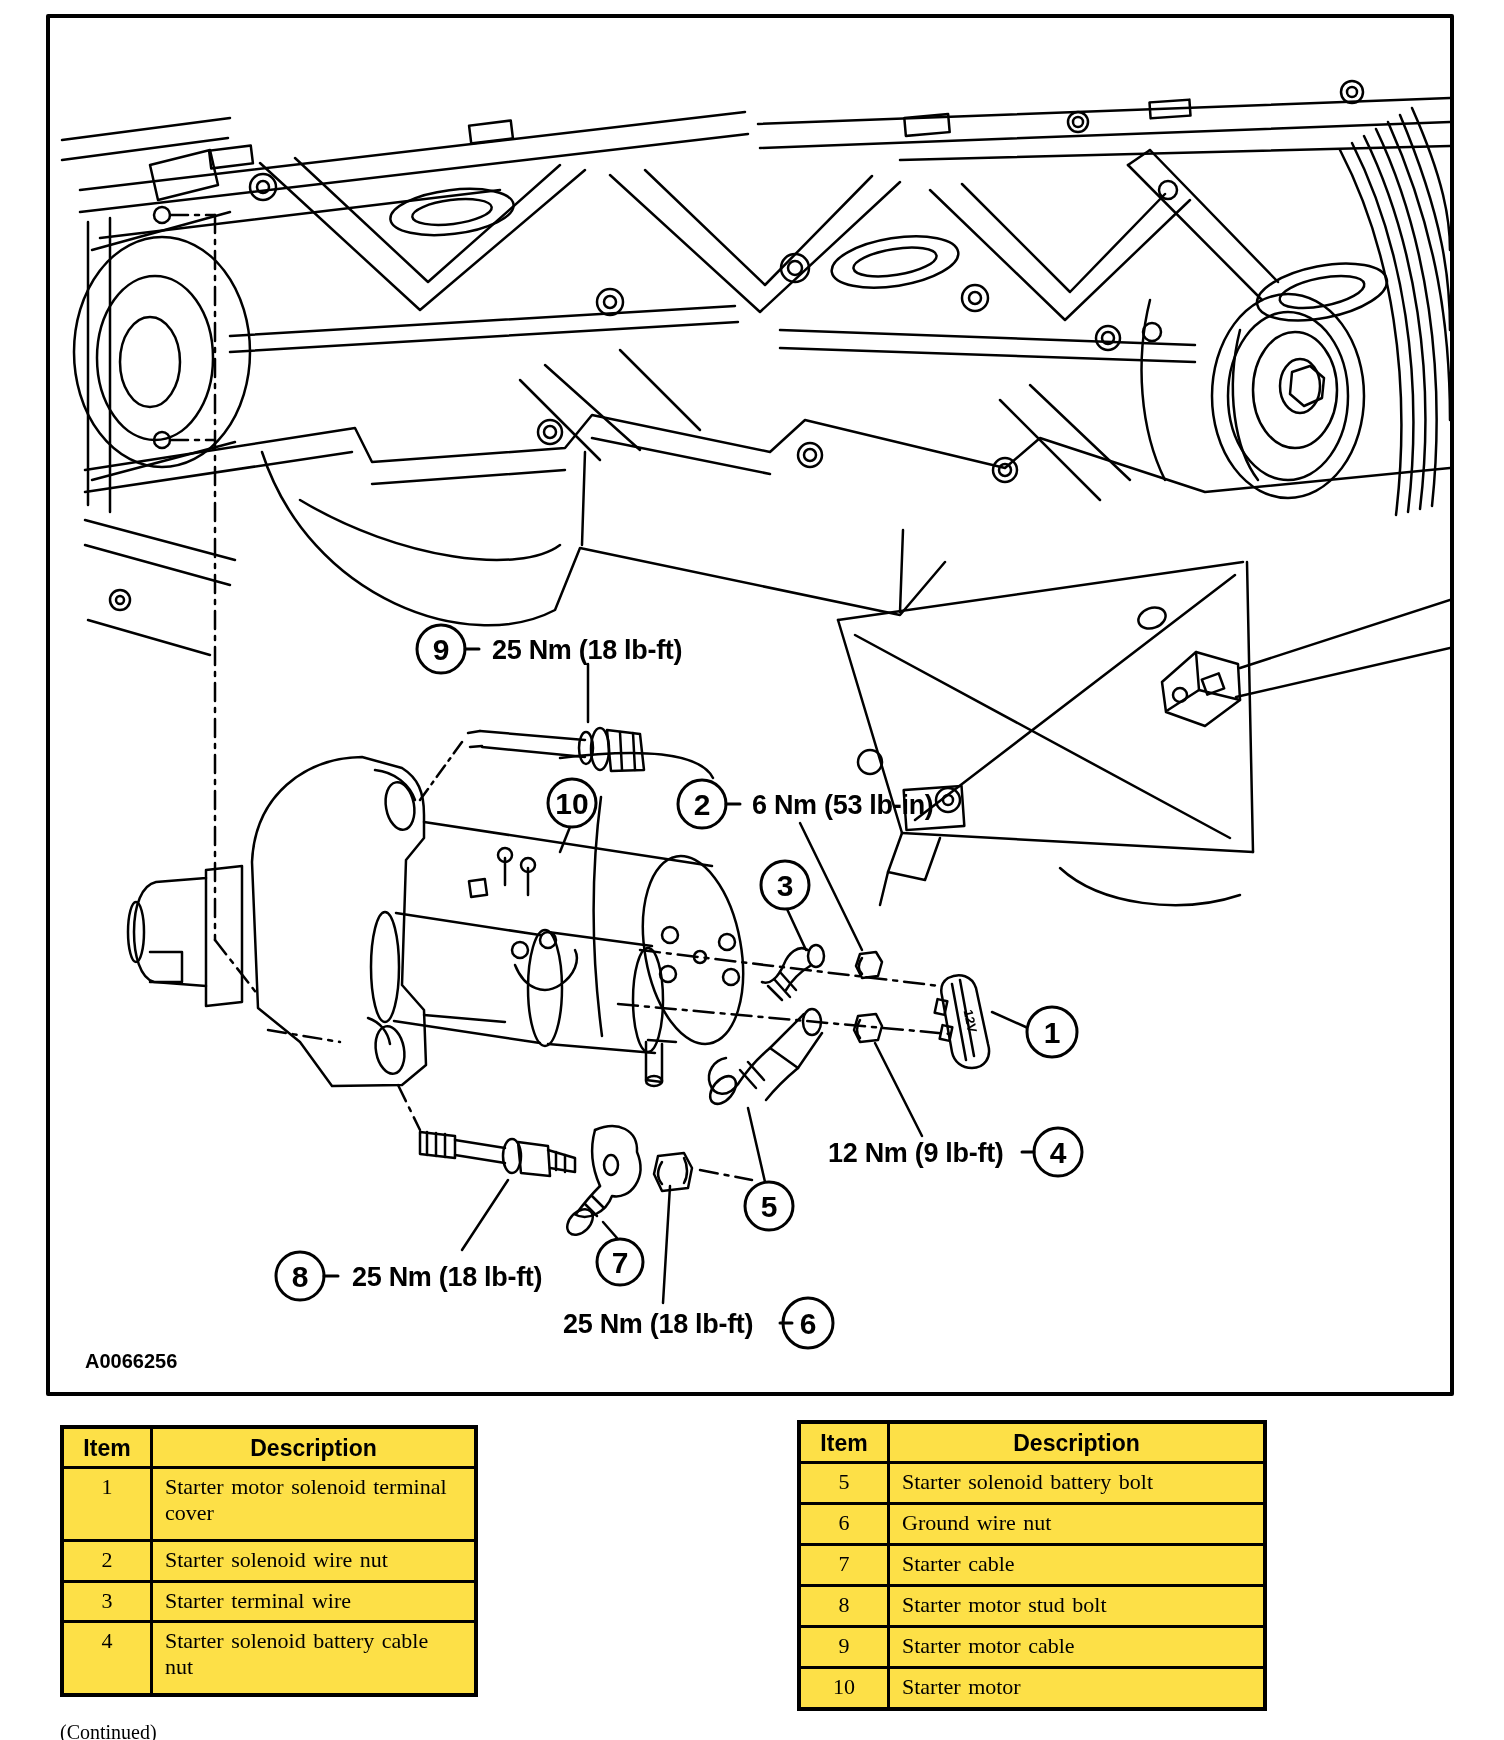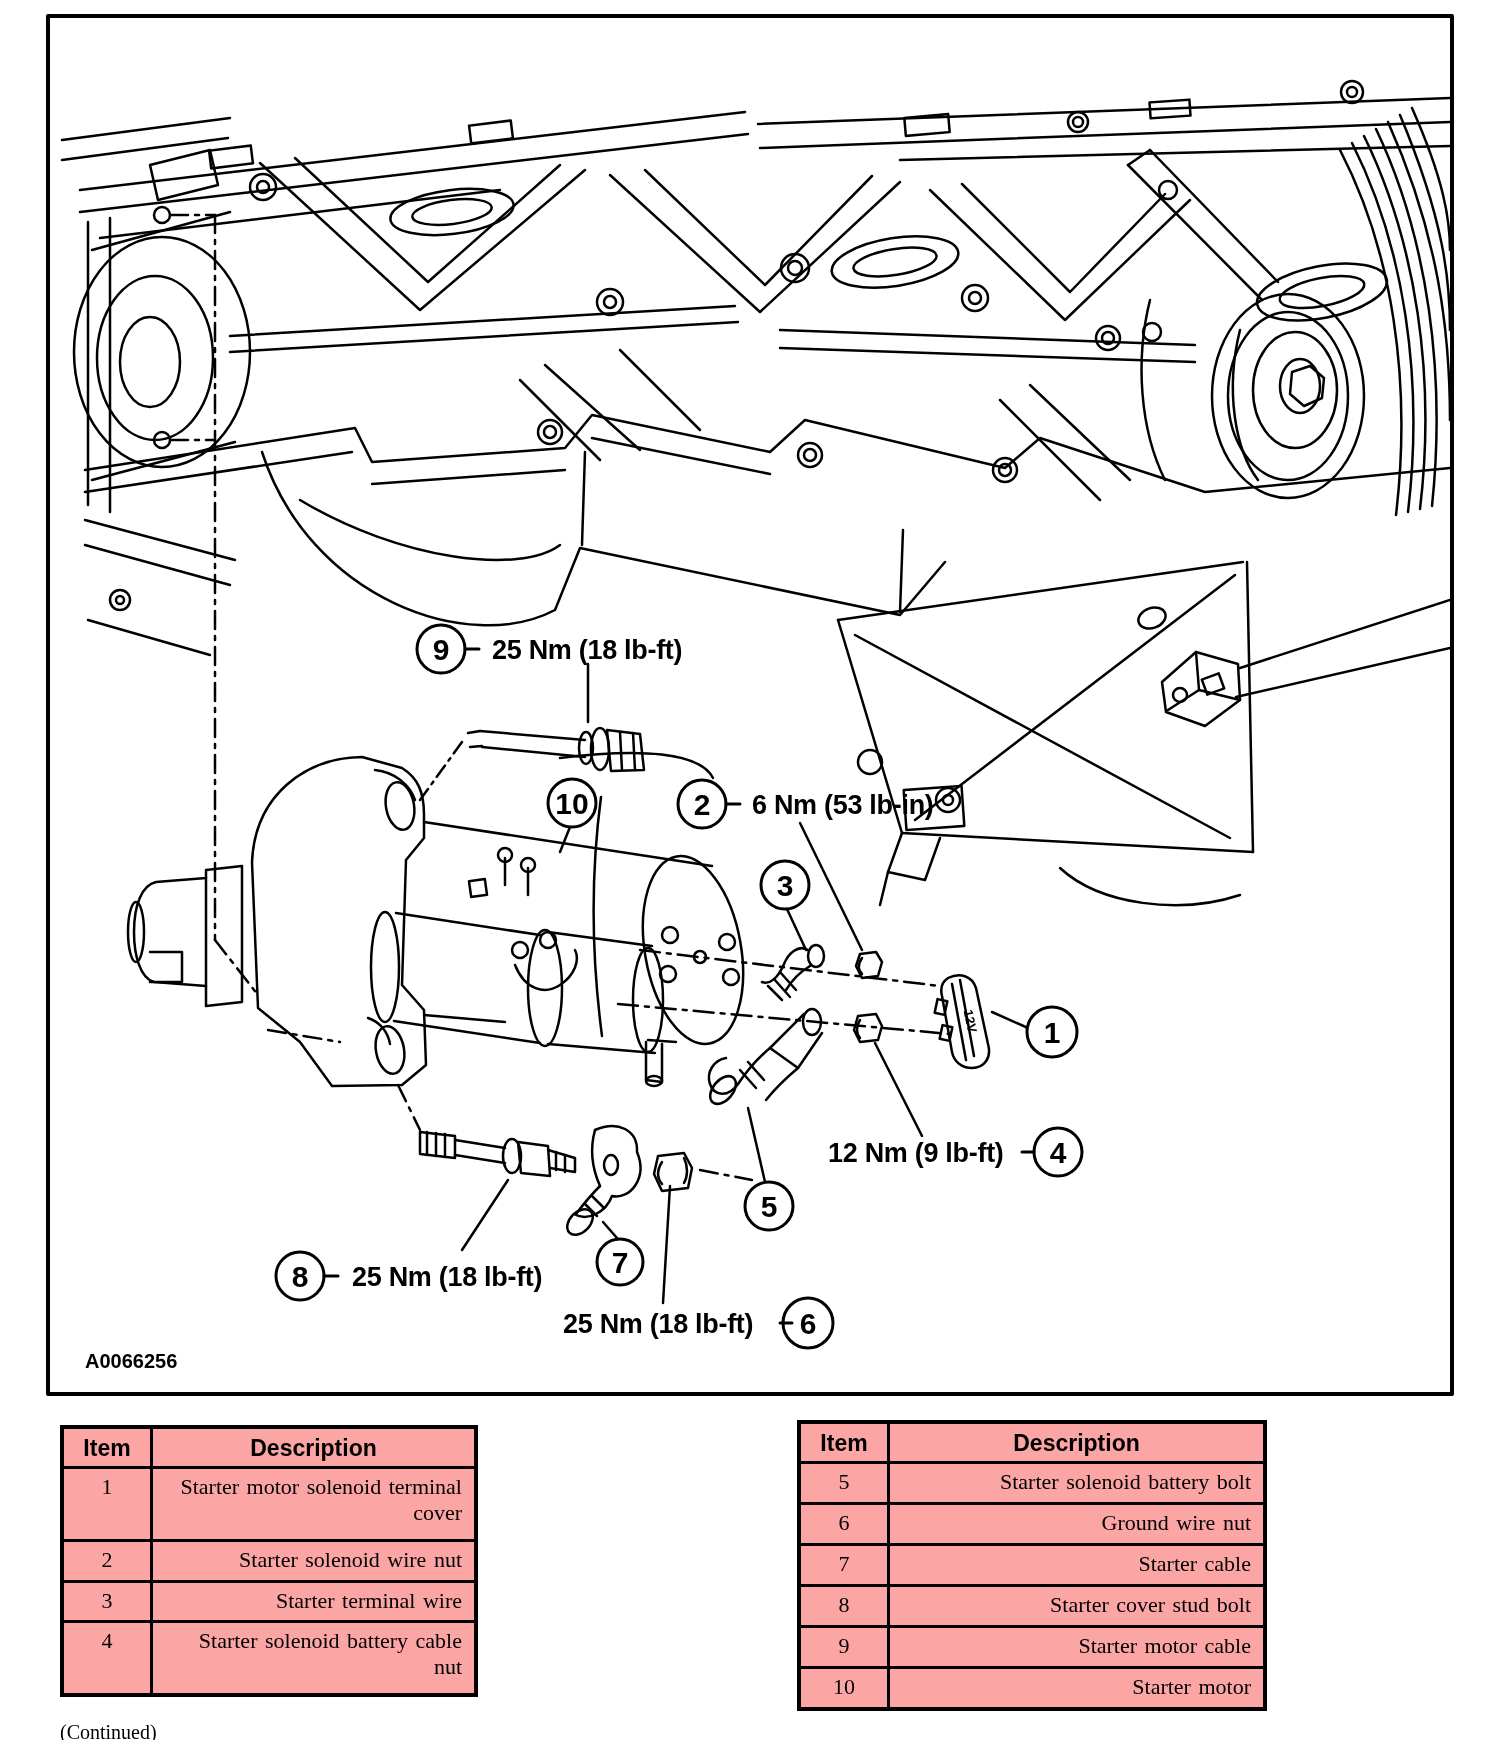--- a/index.html
+++ b/index.html
@@ -3,23 +3,23 @@
 <meta charset="utf-8">
 <style>
   html,body{margin:0;padding:0;background:#fff;}
   .page{position:relative;width:1504px;height:1740px;background:#fff;overflow:hidden;
         font-family:"Liberation Sans",sans-serif;color:#000;}
   svg text{user-select:none;}
   .callout-num{font:bold 30px "Liberation Sans",sans-serif;}
   .torque{font:bold 27px "Liberation Sans",sans-serif;letter-spacing:-0.3px;}
   .figcode{font:bold 20px "Liberation Sans",sans-serif;}
   .cover12v{font:bold 13px "Liberation Sans",sans-serif;}
-  .parts-table{position:absolute;border-collapse:collapse;background:#fca5a5;
+  .parts-table{position:absolute;border-collapse:collapse;background:#fde047;
                font-family:"Liberation Serif",serif;font-size:22px;padding-left:35px;}
-  .parts-table td,.parts-table th{border:3px solid #000;vertical-align:top;text-align:right;}
+  .parts-table td,.parts-table th{border:3px solid #000;vertical-align:top;}
   .parts-table{border:4px solid #000;}
   .parts-table th{font-family:"Liberation Sans",sans-serif;font-weight:bold;
                   font-size:23px;text-align:center;padding:6px 10px 4px 10px;}
   .parts-table th.item-h{text-align:center;}
   .parts-table td.item-c{text-align:center;padding:5px 4px;}
   .parts-table td.desc-c{padding:5px 12px 4px 12px;word-spacing:2px;}
   #table-left{left:60px;top:1425px;width:418px;}
   #table-left td.item-c,#table-left th.item-h{width:66px;}
   #table-right{left:797px;top:1420px;width:470px;}
   #table-right td.item-c,#table-right th.item-h{width:66px;}
@@ -444,21 +444,21 @@
   <tr class="r41">
     <td class="item-c">6</td>
     <td class="desc-c">Ground wire nut</td>
   </tr>
   <tr class="r41">
     <td class="item-c">7</td>
     <td class="desc-c">Starter cable</td>
   </tr>
   <tr class="r41">
     <td class="item-c">8</td>
-    <td class="desc-c">Starter cover stud bolt</td>
+    <td class="desc-c">Starter motor stud bolt</td>
   </tr>
   <tr class="r41">
     <td class="item-c">9</td>
     <td class="desc-c">Starter motor cable</td>
   </tr>
   <tr class="r41">
     <td class="item-c">10</td>
     <td class="desc-c">Starter motor</td>
   </tr>
 </tbody>

